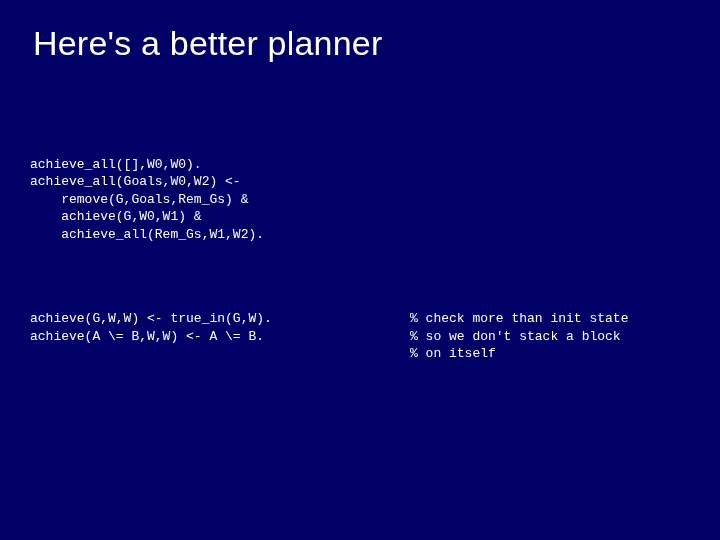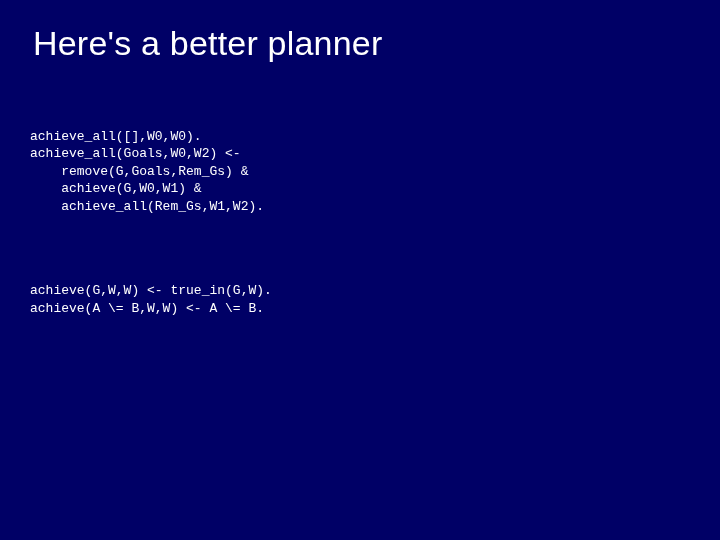--- a/index.html
+++ b/index.html
@@ -14,21 +14,21 @@
   }
   .slide {
     box-sizing: border-box;
     width: 720px;
     height: 540px;
     padding: 18px 30px 20px 30px;
   }
   .title {
     font-size: 34px;
     font-weight: 400;
-    margin: 6px 0 12px 3px;
+    margin: 6px 0 40px 3px;
     color: #ffffff;
     letter-spacing: 0.2px;
   }
   .code-area {
     font-family: "Courier New", Courier, monospace;
     font-size: 13px;
     line-height: 1.35;
     white-space: pre;
     color: #ffffff;
   }
@@ -58,19 +58,22 @@
     <div class="block">achieve_all([],W0,W0).
 achieve_all(Goals,W0,W2) &lt;-
     remove(G,Goals,Rem_Gs) &amp;
     achieve(G,W0,W1) &amp;
     achieve_all(Rem_Gs,W1,W2).</div>
 
     <div class="block row">
       <div class="left">achieve(G,W,W) &lt;- true_in(G,W).
 achieve(A \= B,W,W) &lt;- A \= B.
  </div>
+      <div class="right">% check more than init state
+% so we don't stack a block
+% on itself</div>
     </div>
 
 
     
 
   </div>
 </div>
 
 </body></html>

